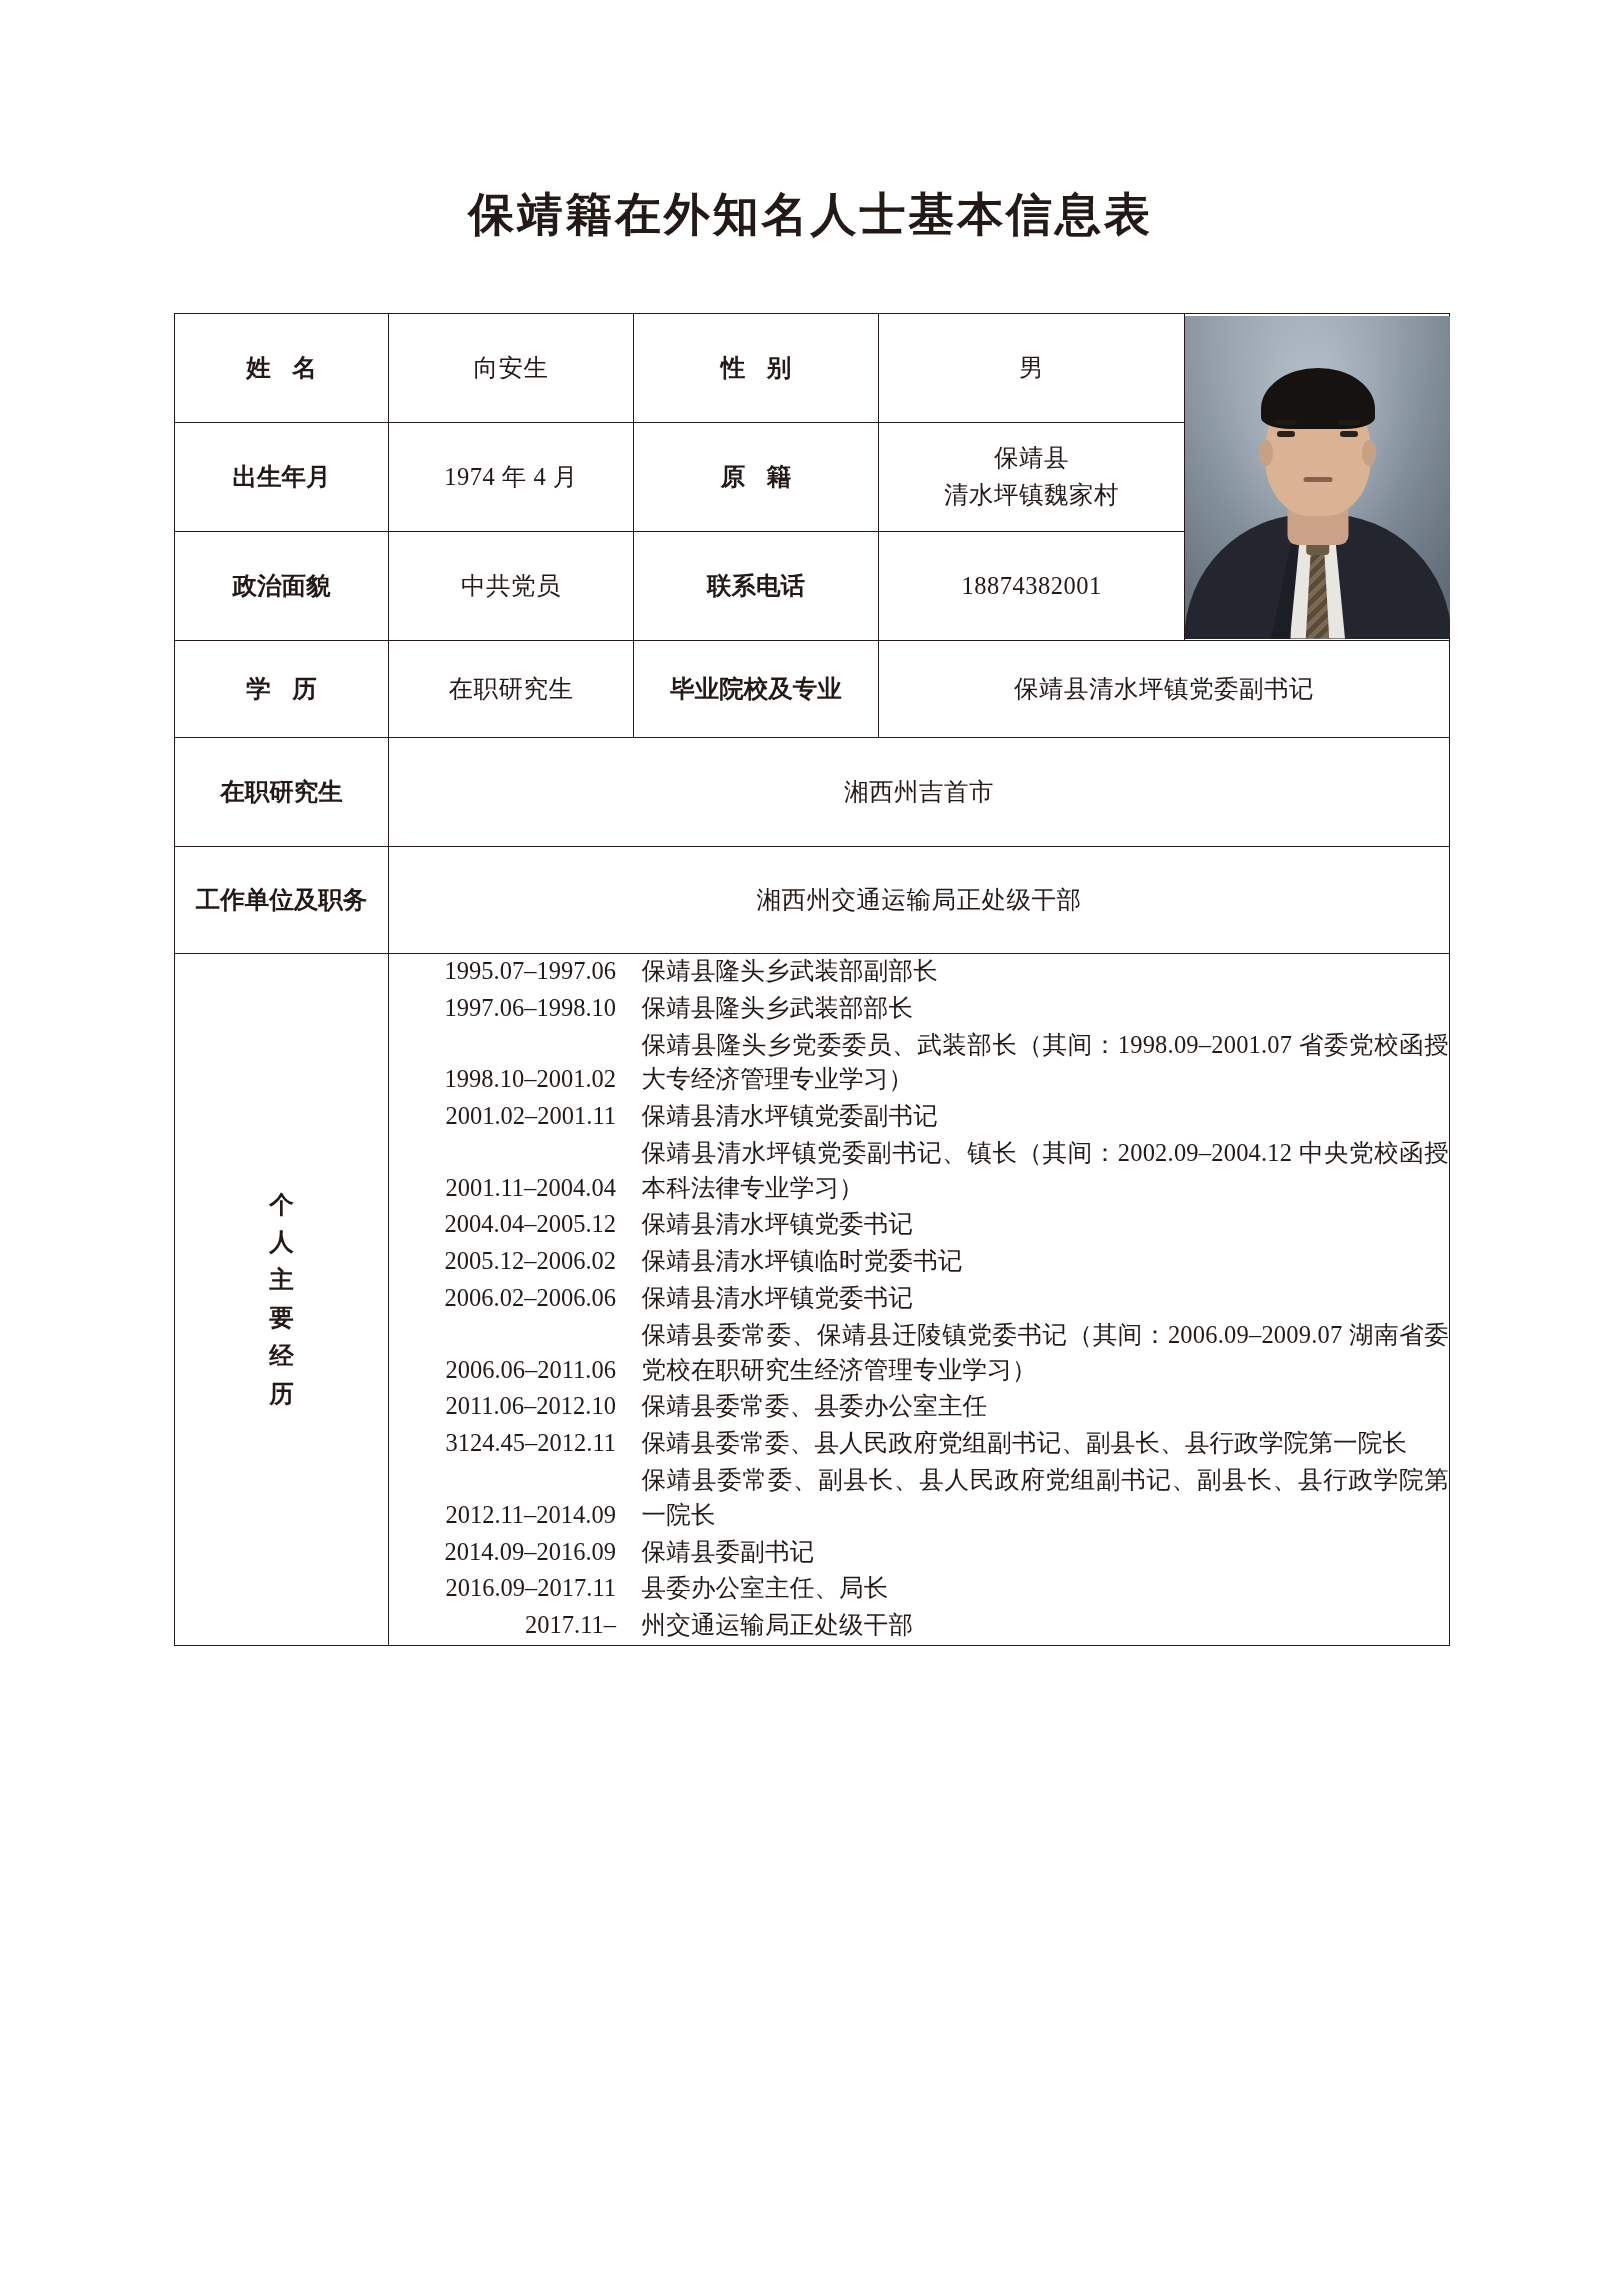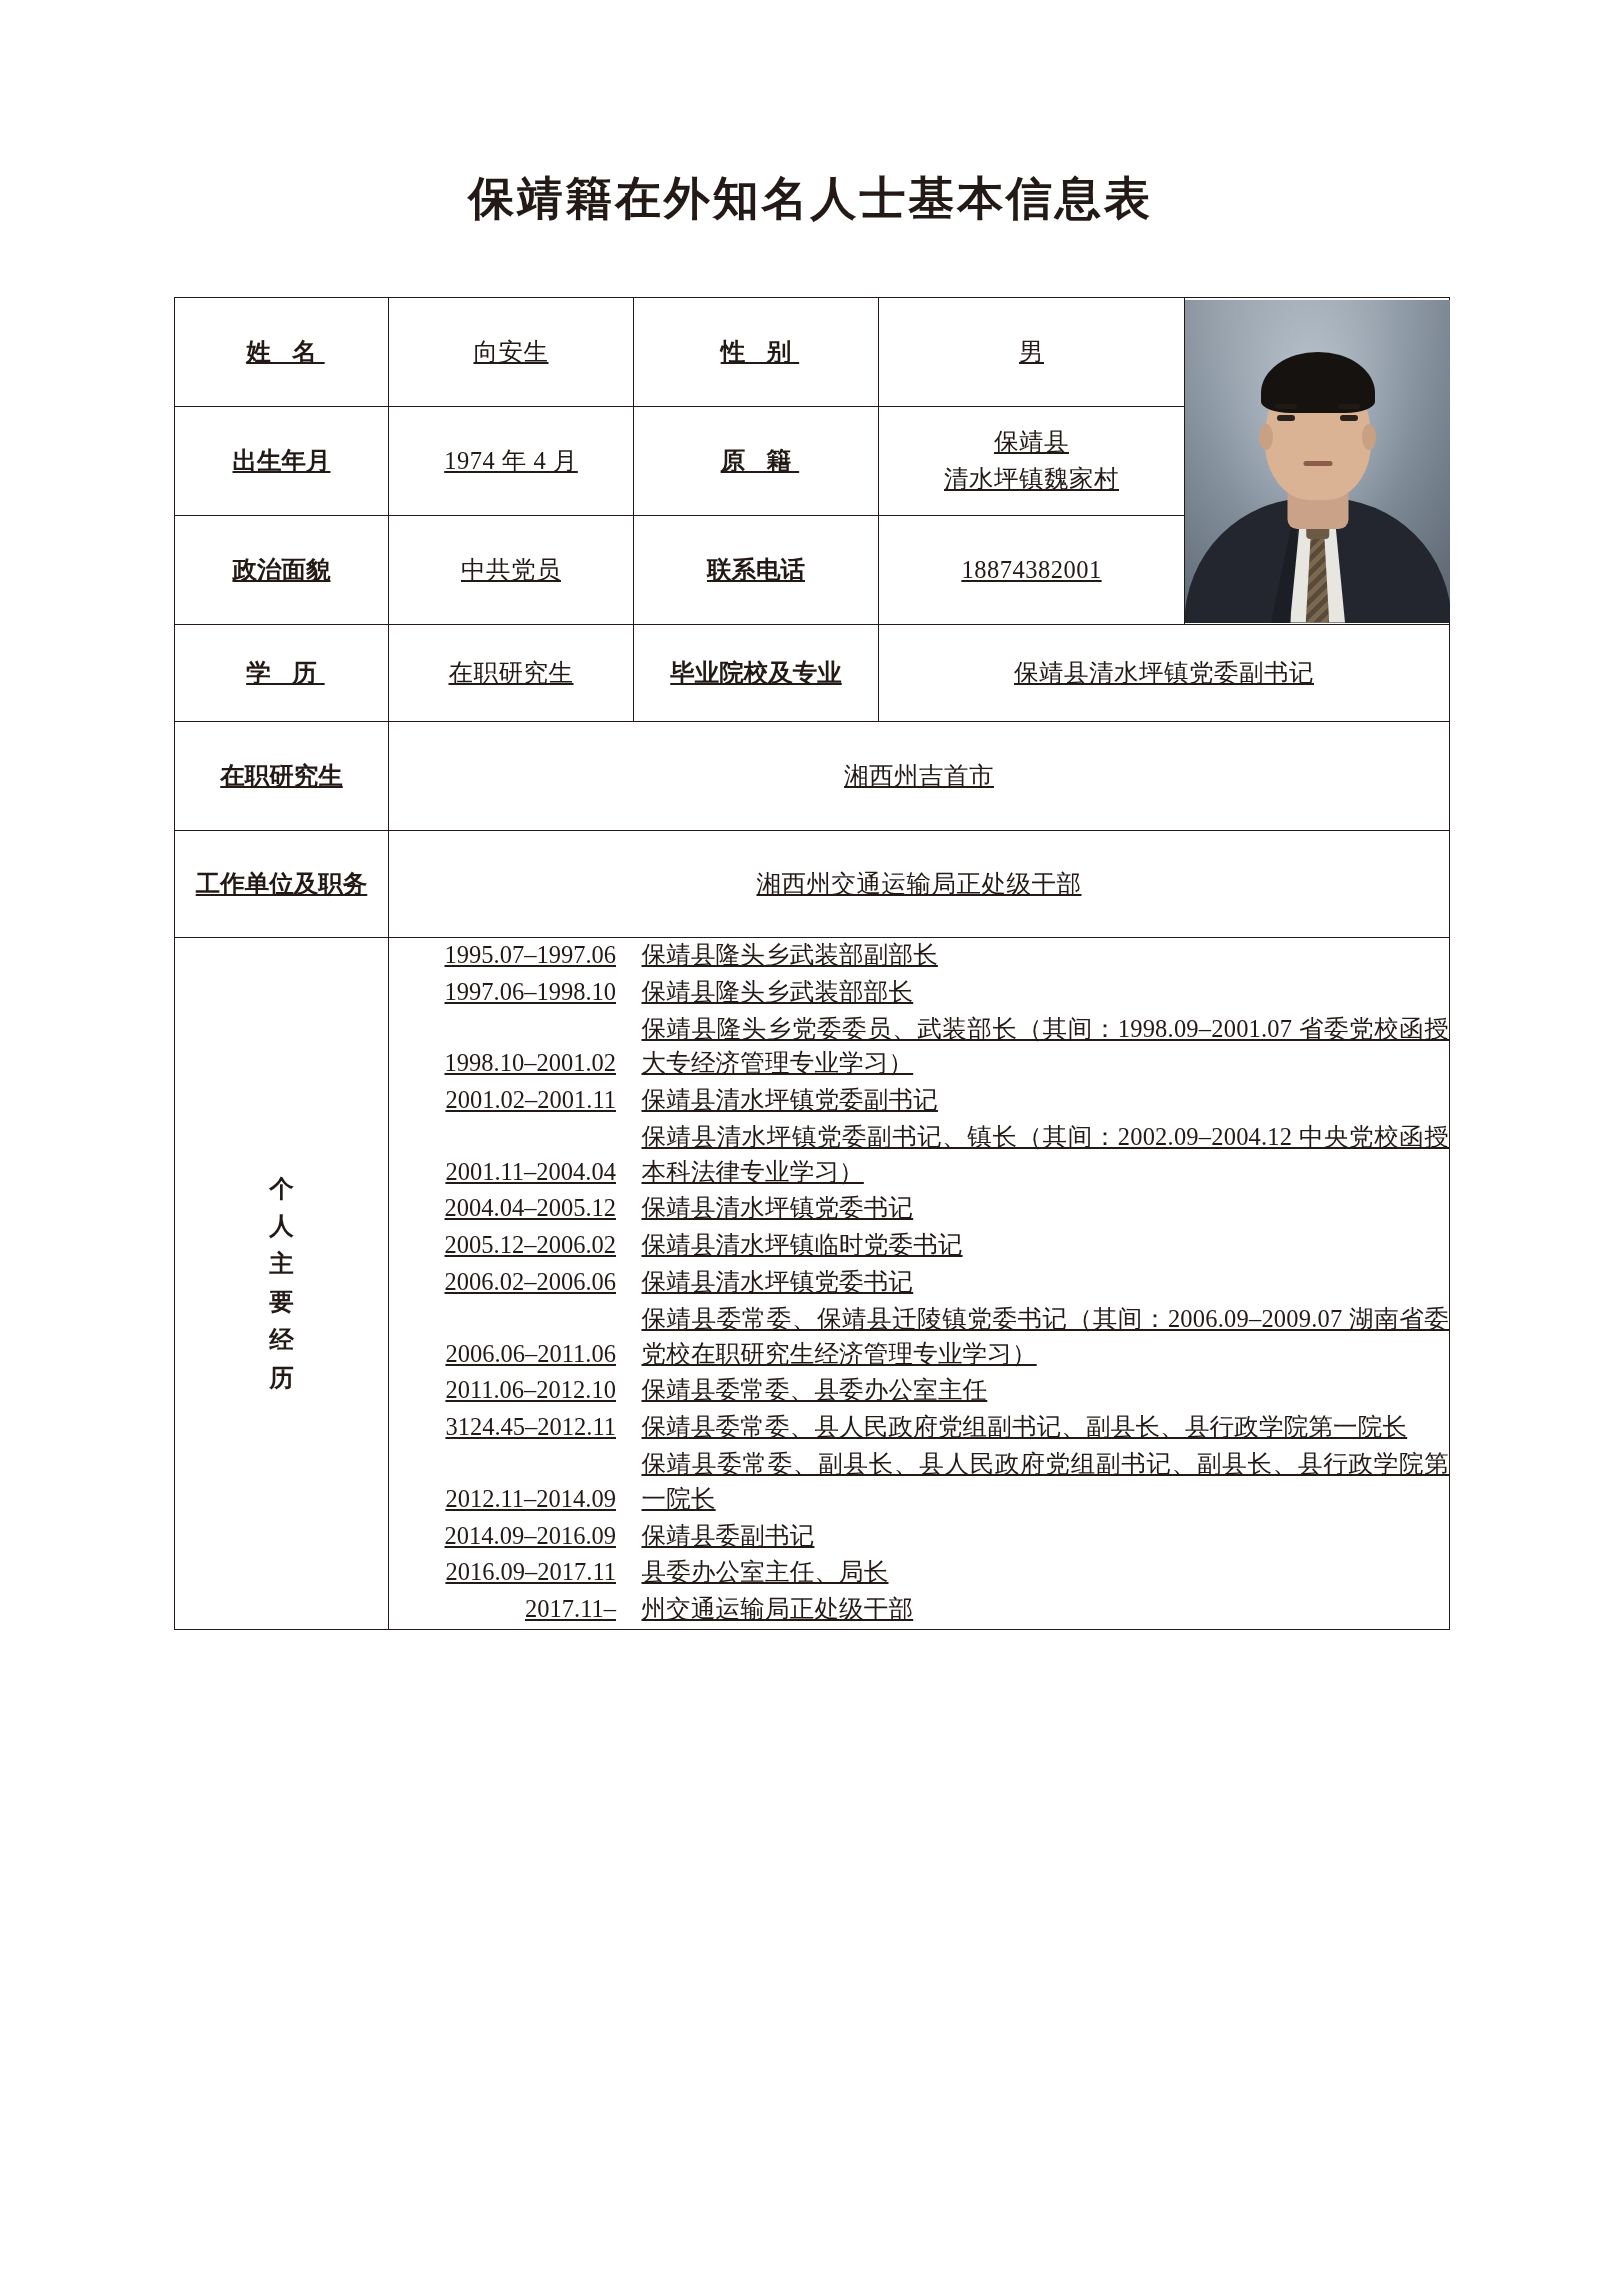--- a/index.html
+++ b/index.html
@@ -24,31 +24,30 @@
     position: relative;
   }
 
   .doc-title {
     text-align: center;
     font-family: "Liberation Serif", "DejaVu Serif", serif;
     font-weight: bold;
     font-size: 46px;
     letter-spacing: 2.9px;
     color: #231a17;
-    margin: 0;
+    margin: 16px;
     padding-top: 174px;
     line-height: 1.1;
   }
 
   .table-wrap {
     position: absolute;
     left: 174px;
     top: 297px;
     width: 1274px;
-    text-decoration: underline;
   }
 
   table.info {
     border-collapse: collapse;
     width: 1274px;
     table-layout: fixed;
     background: #ffffff;
   }
   table.info td {
     border: 1.6px solid #231a17;

